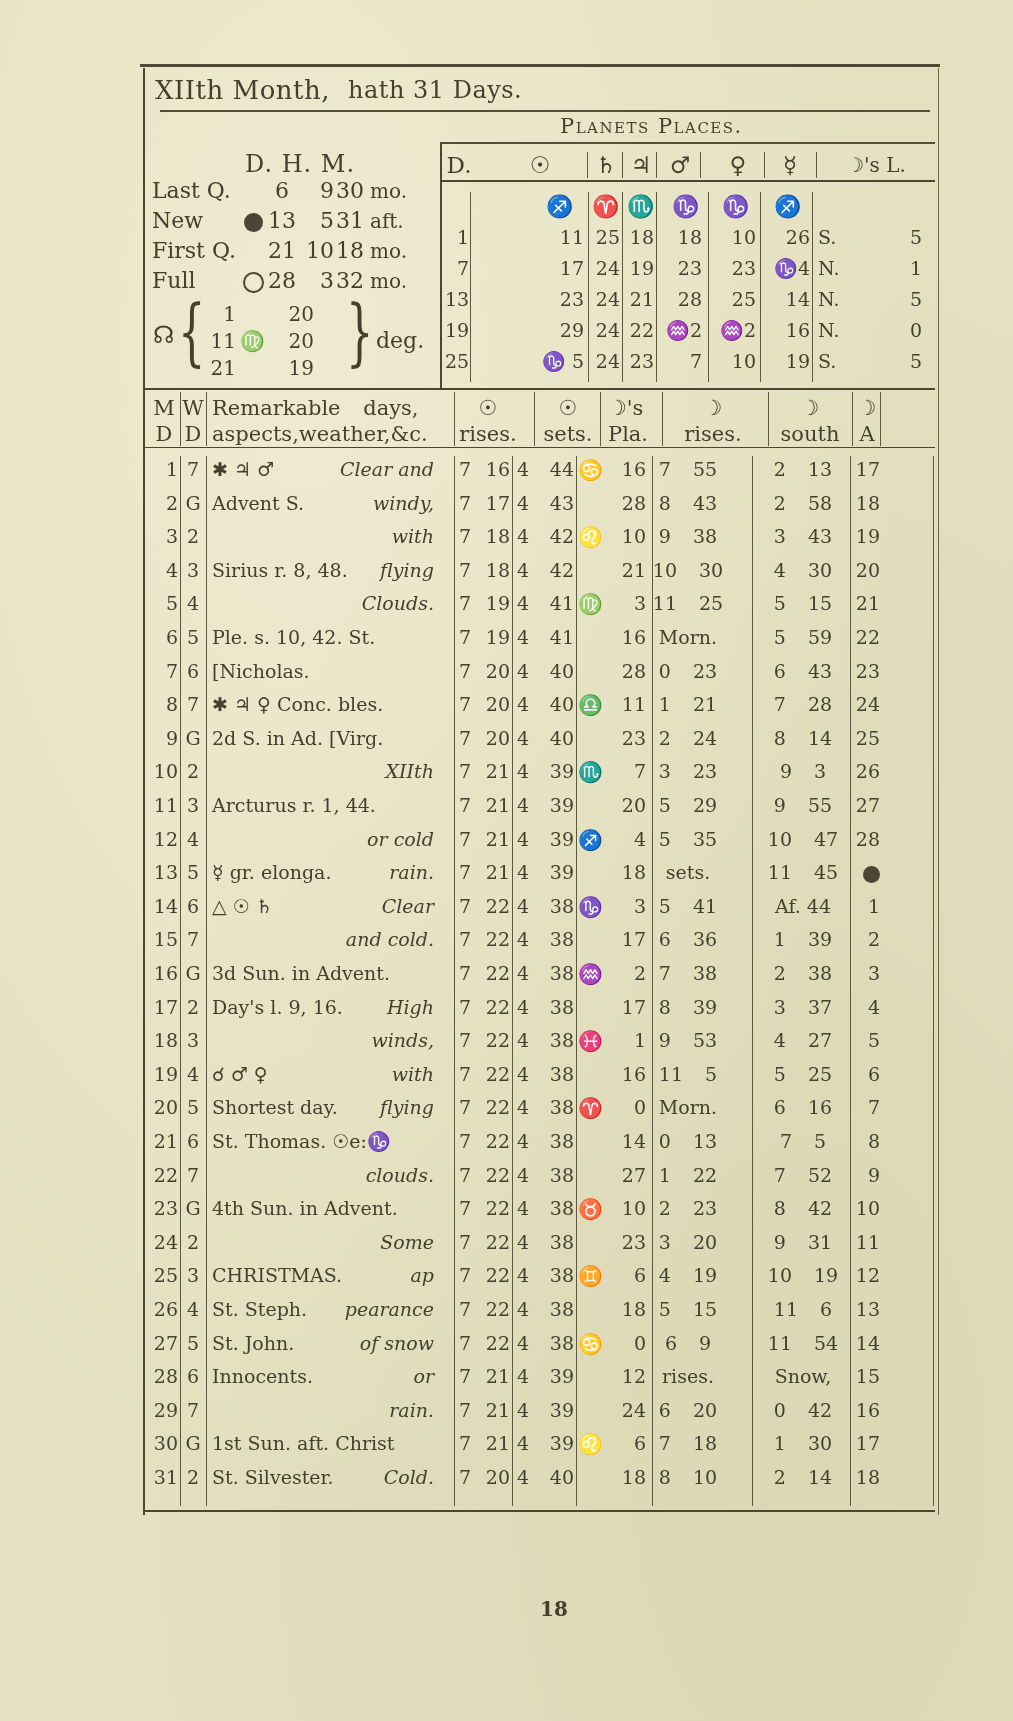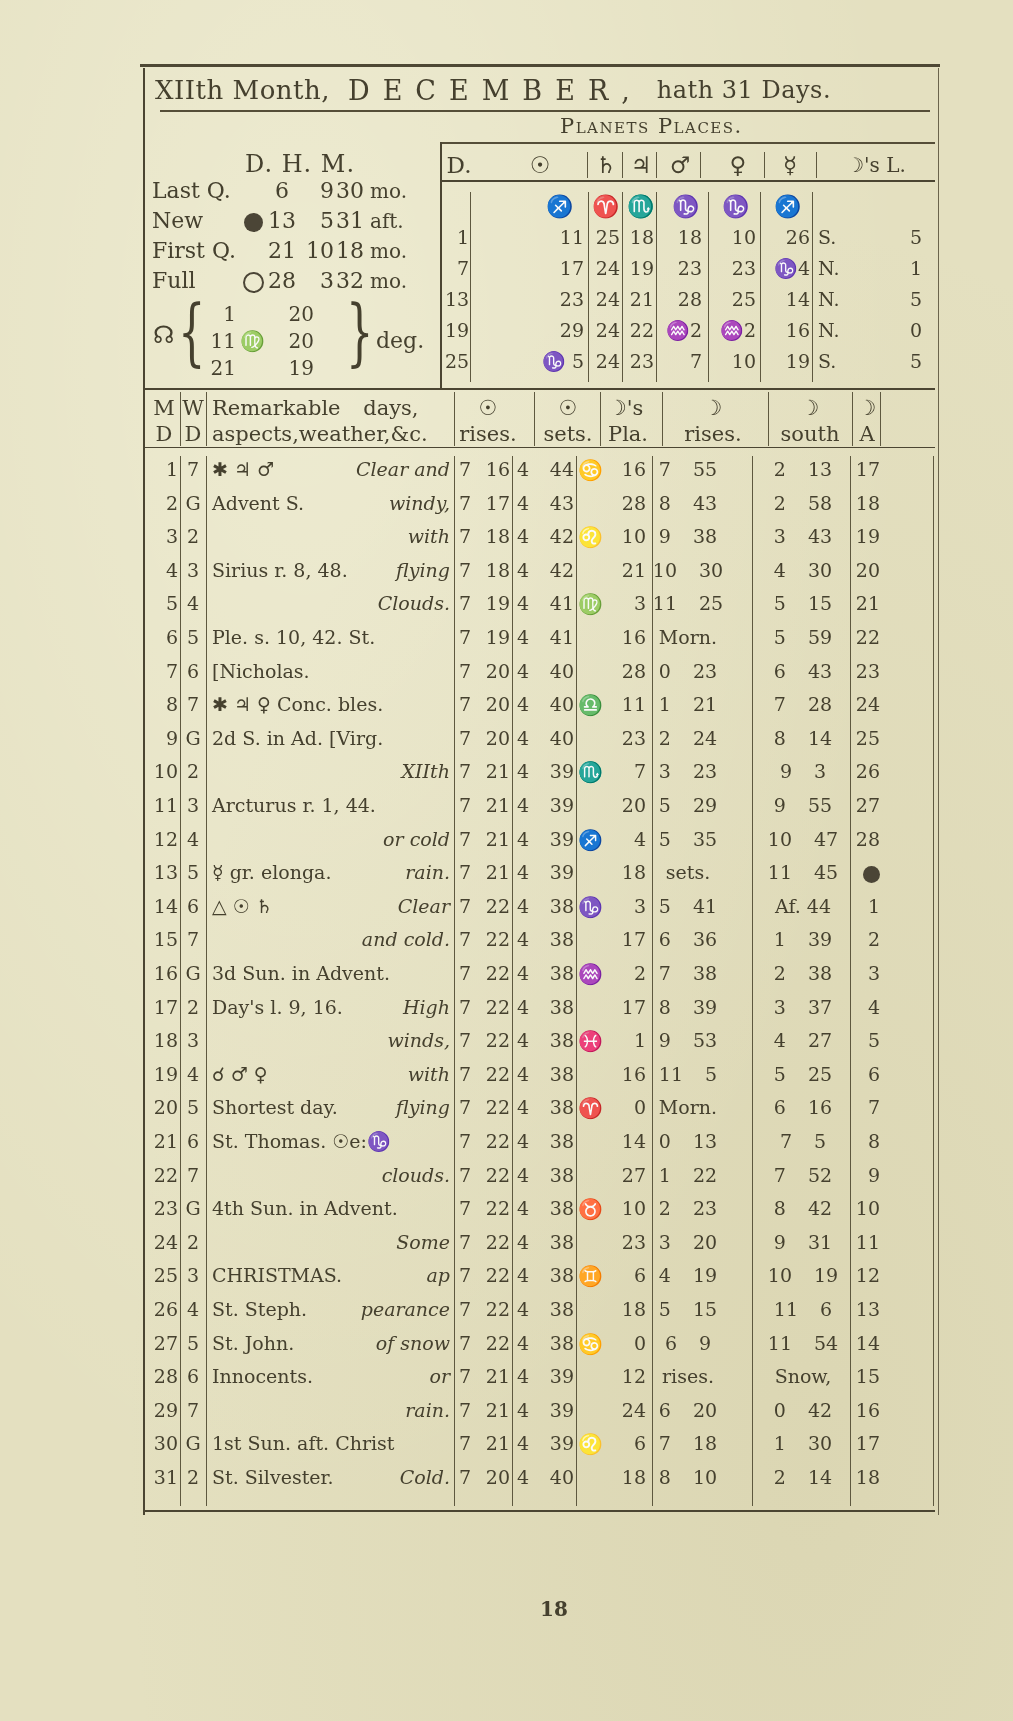--- a/index.html
+++ b/index.html
@@ -73,21 +73,21 @@
   .pt-sign { position:absolute; font-size:22px; text-align:center; }
 
   
   .dh { position:absolute; font-size:21px; white-space:nowrap; }
   .row { position:absolute; left:0; width:1013px; height:24px; font-size:19px; }
   .row > span { position:absolute; white-space:nowrap; top:0; }
   .c-md { left:150px; width:28px; text-align:right; }
   .c-wd { left:182px; width:22px; text-align:center; }
   .c-rem { left:212px; width:238px; }
   .c-rem .ev { position:absolute; left:0; }
-  .c-rem .wx { position:absolute; right:0; font-style:italic; }
+  .c-rem .wx { position:absolute; right:16px; font-style:italic; }
   .c-sr-h { left:458px; width:14px; text-align:center; }
   .c-sr-m { left:480px; width:30px; text-align:right; }
   .c-ss-h { left:516px; width:14px; text-align:center; }
   .c-ss-m { left:538px; width:36px; text-align:right; }
   .c-mp-s { left:578px; width:30px; text-align:left; font-size:20px; }
   .c-mp-d { left:606px; width:40px; text-align:right; }
   .c-mr { left:641px; width:94px; text-align:center; word-spacing:16px; }
   .c-mr.txt { word-spacing:0; }
   .c-mso { left:758px; width:90px; text-align:center; word-spacing:16px; }
   .c-mso.txt { word-spacing:0; }
@@ -99,21 +99,20 @@
 </style>
 </head>
 <body>
 
 <div class="page-bg"></div>
 <div class="top-rule"></div>
 <div class="frame"></div>
 
 <div class="title-row">
   <span class="t1">XIIth Month,</span>
-  <span class="t2">DECEMBER,</span>
   <span class="t3">hath 31 Days.</span>
 </div>
 <div class="rule-under-title"></div>
 <div class="planets-title">Planets Places.</div>
 <div class="planets-rule"></div>
 
 <div class="dhm">D. H. M.</div>
 <div id="phases">
     <div class="phase" style="top:178px">
       <span class="lbl">Last Q.</span>

